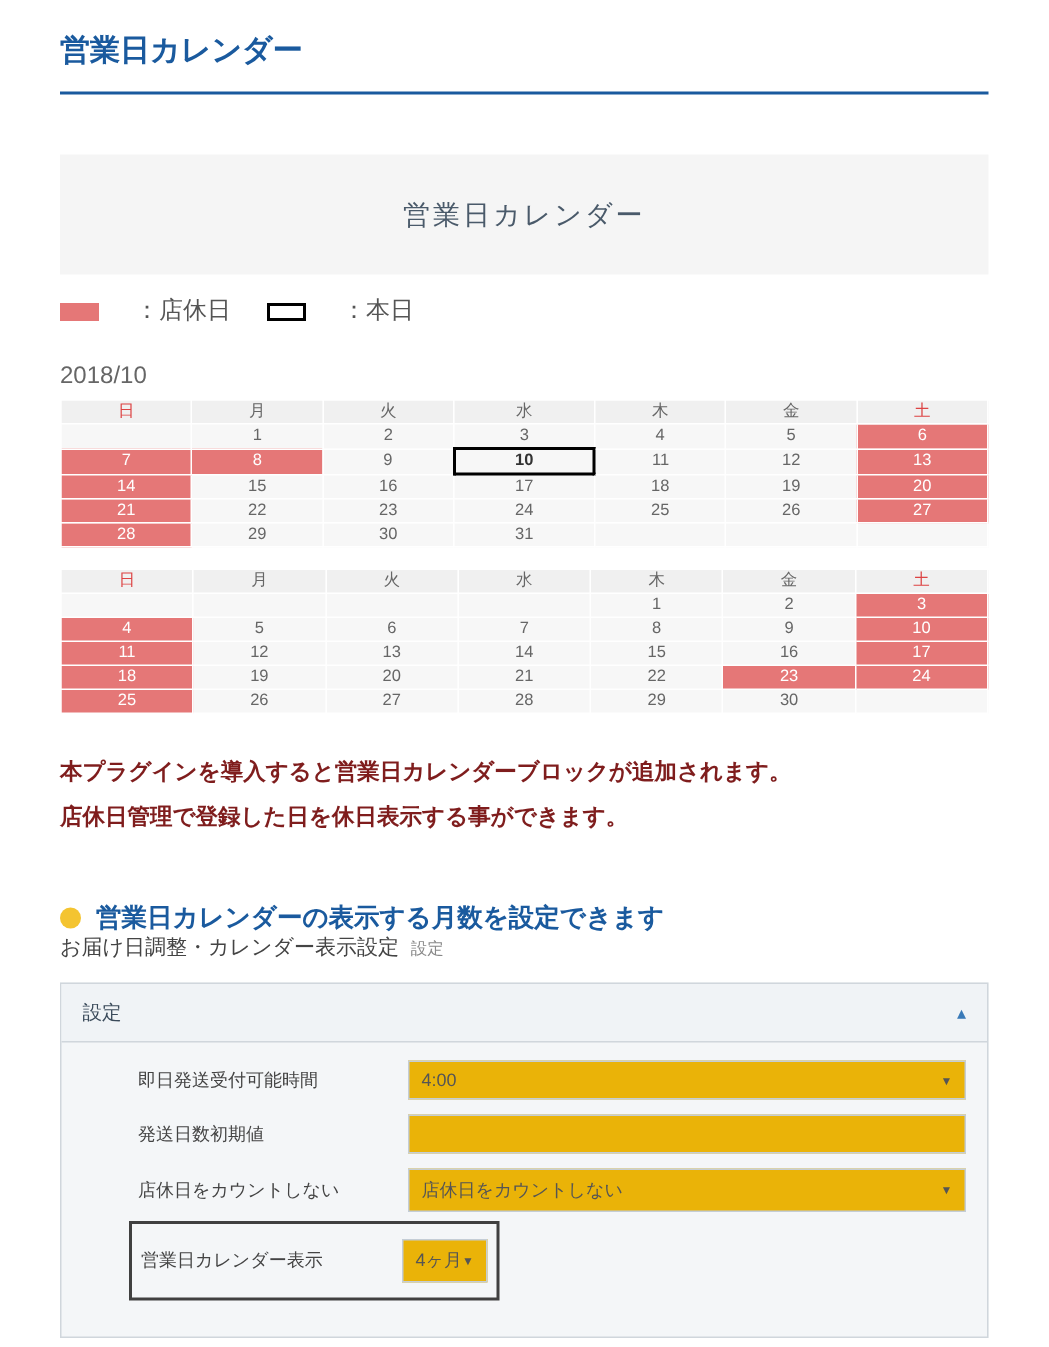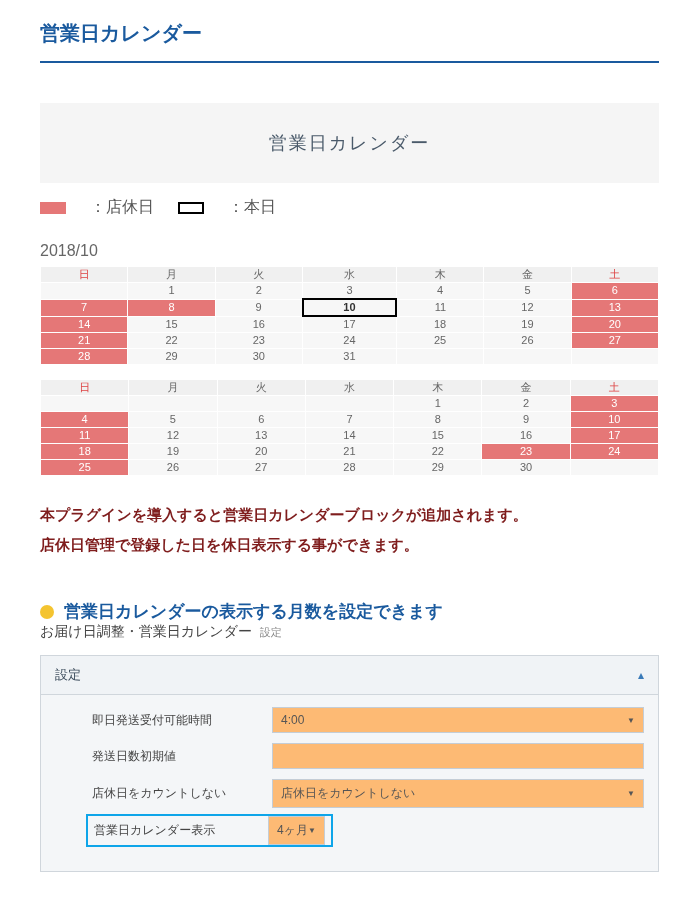--- a/index.html
+++ b/index.html
@@ -107,31 +107,31 @@
     font-size: 12px;
     margin-left: 37px;
   }
   .form-row .label { width: 180px; color: #444; }
   .form-row .field { flex: 1; }
   .ctrl {
     width: 100%;
     font-size: 12px;
     padding: 5px 8px;
     border: 1px solid #c4cdd6;
-    background: #fdba74;
+    background: #eab308;
     color: #555;
     display: flex;
     justify-content: space-between;
     align-items: center;
   }
   .ctrl .caret { font-size: 8px; color: #555; }
   .input { min-height: 26px; }
   .highlight-wrap {
-    border: 2px solid #0ea5e9;
-    padding: 0 6px;
+    border: 2px solid #404040;
+    padding: 10px 6px;
     margin: -4px -6px 0;
     display: flex;
     align-items: center;
   }
   .highlight-wrap .label { width: 174px; }
 </style>
 </head>
 <body>
 
 <div class="wrap">
@@ -274,21 +274,21 @@
     <div>本プラグインを導入すると営業日カレンダーブロックが追加されます。</div>
     <div>店休日管理で登録した日を休日表示する事ができます。</div>
   </div>
 
   <div class="section-heading">
     <span class="dot"></span>
     <span>営業日カレンダーの表示する月数を設定できます</span>
   </div>
 
   <div class="settings-title">
-    <span>お届け日調整・営業日カレンダー</span>
+    <span>お届け日調整・カレンダー表示設定</span>
     <span class="sub">設定</span>
   </div>
 
   <div class="settings-panel">
     <div class="panel-head">
       <span>設定</span>
       <span class="chev">▴</span>
     </div>
     <div class="panel-body">
 

